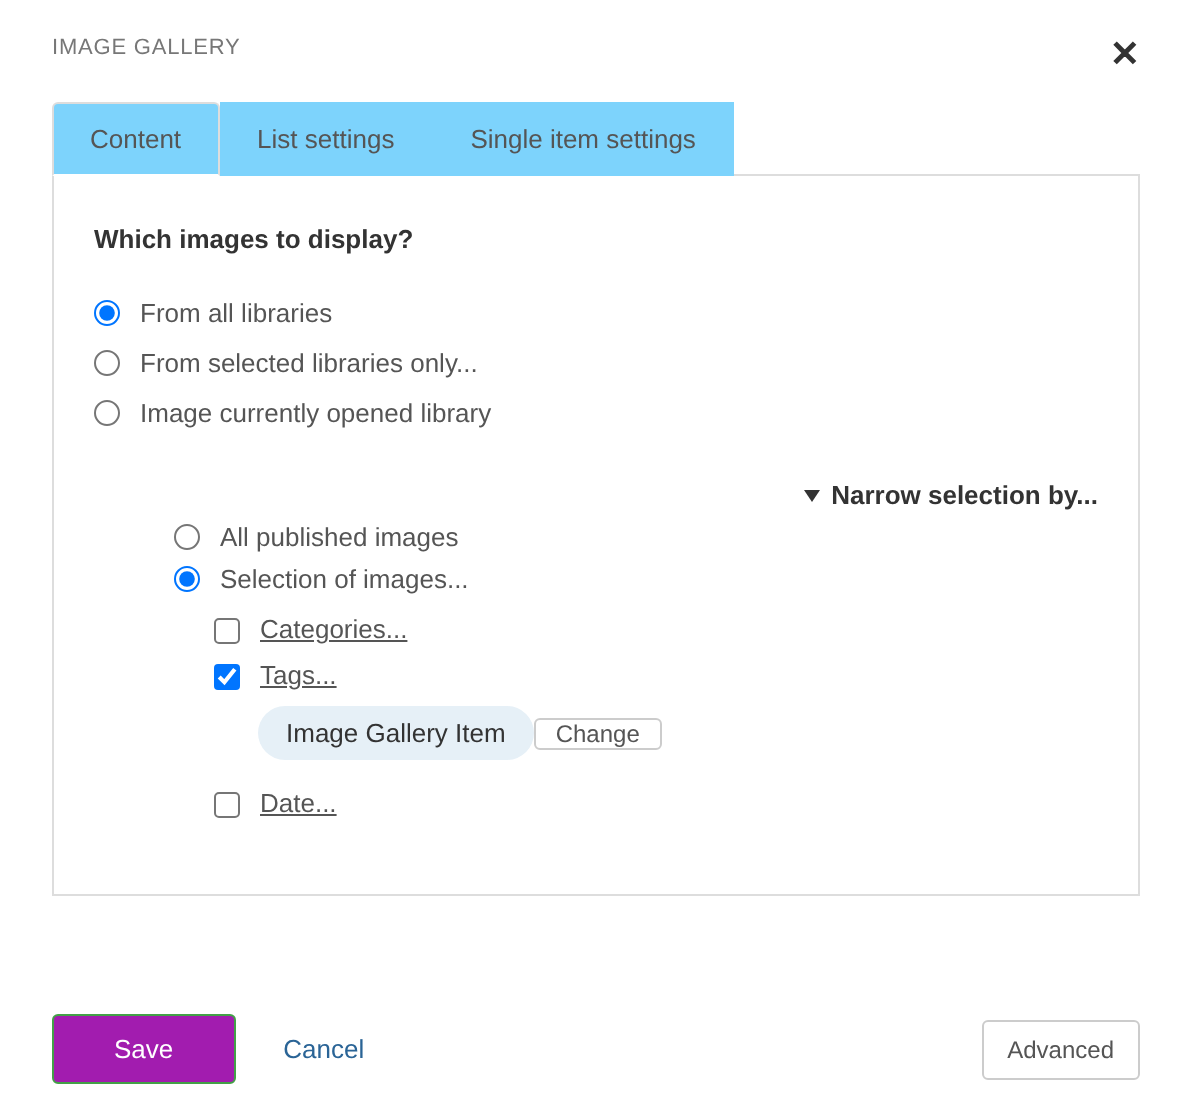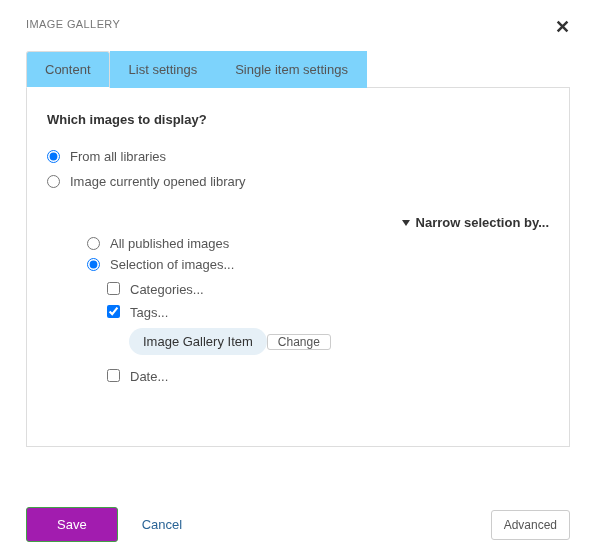--- a/index.html
+++ b/index.html
@@ -94,23 +94,24 @@
     margin-left: 40px;
     margin-top: 6px;
   }
   .sub .radio-row { margin-bottom: 6px; }
   .check-group {
     margin-left: 60px;
     margin-top: 10px;
   }
   .check-row {
     display: flex;
-    align-items: flex-start;
+    align-items: flex-end;
     margin-bottom: 8px;
     color: #555;
+    text-decoration: underline;
   }
   .check-row input[type=checkbox] {
     margin-right: 10px;
   }
   .chips-row {
     margin-left: 82px;
     margin-top: 8px;
     margin-bottom: 14px;
     display: flex;
     align-items: center;
@@ -182,20 +183,24 @@
 
   <div class="panel">
     <div class="question">Which images to display?</div>
 
     <label class="radio-row">
       <input type="radio" name="src" checked="" style="">
       <span>From all libraries</span>
     </label>
     <label class="radio-row">
       <input type="radio" name="src" style="">
+      <span>From selected libraries only...</span>
+    </label>
+    <label class="radio-row">
+      <input type="radio" name="src" style="">
       <span>Image currently opened library</span>
     </label>
 
     <div class="narrow">
       <div class="narrow-header">
         <span class="caret"></span>
         <span>Narrow selection by...</span>
       </div>
 
       <div class="sub">

